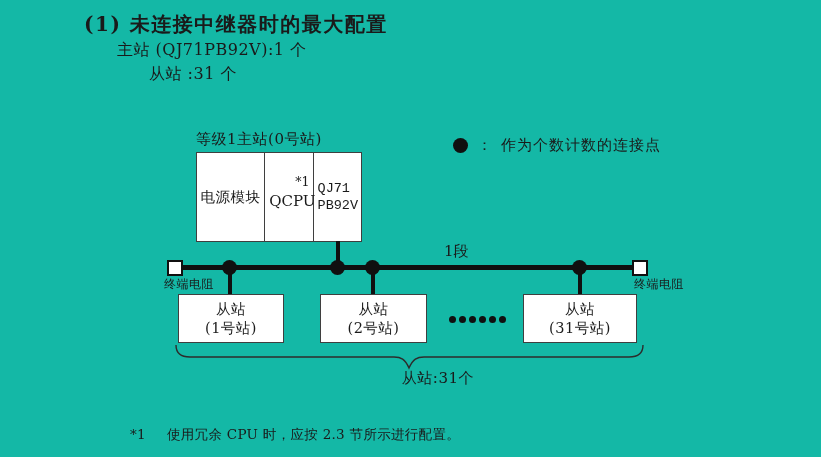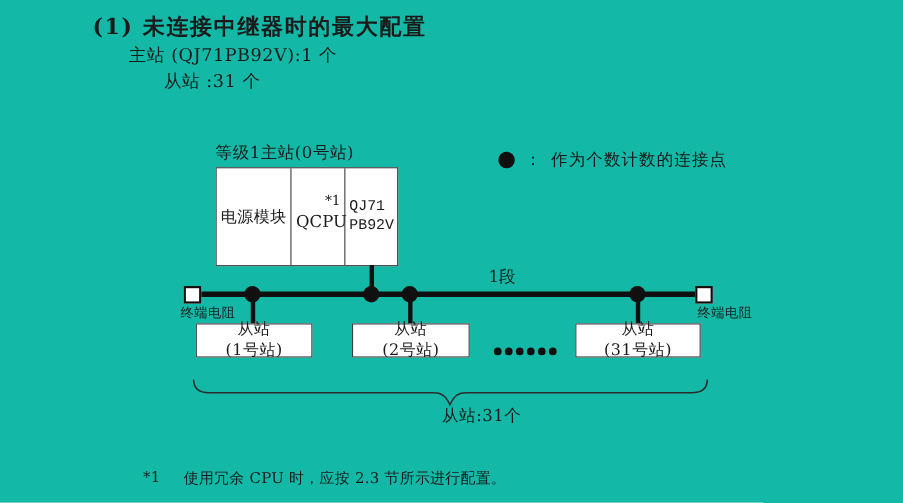--- a/index.html
+++ b/index.html
@@ -33,21 +33,21 @@
   
   .bus{left:176px;top:265px;width:462px;height:4.5px;background:#101010;}
   .vline{position:absolute;width:4px;background:#101010;}
   .dot{width:15px;height:15px;border-radius:50%;background:#101010;}
   .busdot{position:absolute;}
   .terminator{position:absolute;width:12px;height:12px;background:#fff;border:2.2px solid #101010;box-sizing:content-box;}
   .seg-label{left:444px;top:242px;font-size:15px;}
   .term-label{font-size:12px;letter-spacing:0.5px;margin-left:24px;}
 
   
-  .slave-box{position:absolute;top:294px;height:31px;border:1.6px solid #3f3f3f;box-sizing:border-box;background:#fff;
+  .slave-box{position:absolute;top:294px;height:49px;border:1.6px solid #3f3f3f;box-sizing:border-box;background:#fff;
     display:flex;flex-direction:column;align-items:center;justify-content:center;font-size:14.5px;line-height:19px;letter-spacing:0.5px;}
   .ellipsis{left:449px;top:316px;display:flex;gap:3px;align-items:center;}
   .ellipsis span{width:7px;height:7px;border-radius:50%;background:#101010;display:block;}
 
   
   .brace-svg{left:170px;top:341px;}
   .brace-label{left:344px;top:369px;width:130px;text-align:right;font-size:15px;letter-spacing:0.5px;}
   .caption{left:293px;top:402px;font-size:16px;font-weight:bold;letter-spacing:1px;}
   .footnote{left:130px;top:426px;font-size:13.5px;display:flex;letter-spacing:0.3px;}
   .footnote .marker{width:37px;flex:0 0 auto;}

